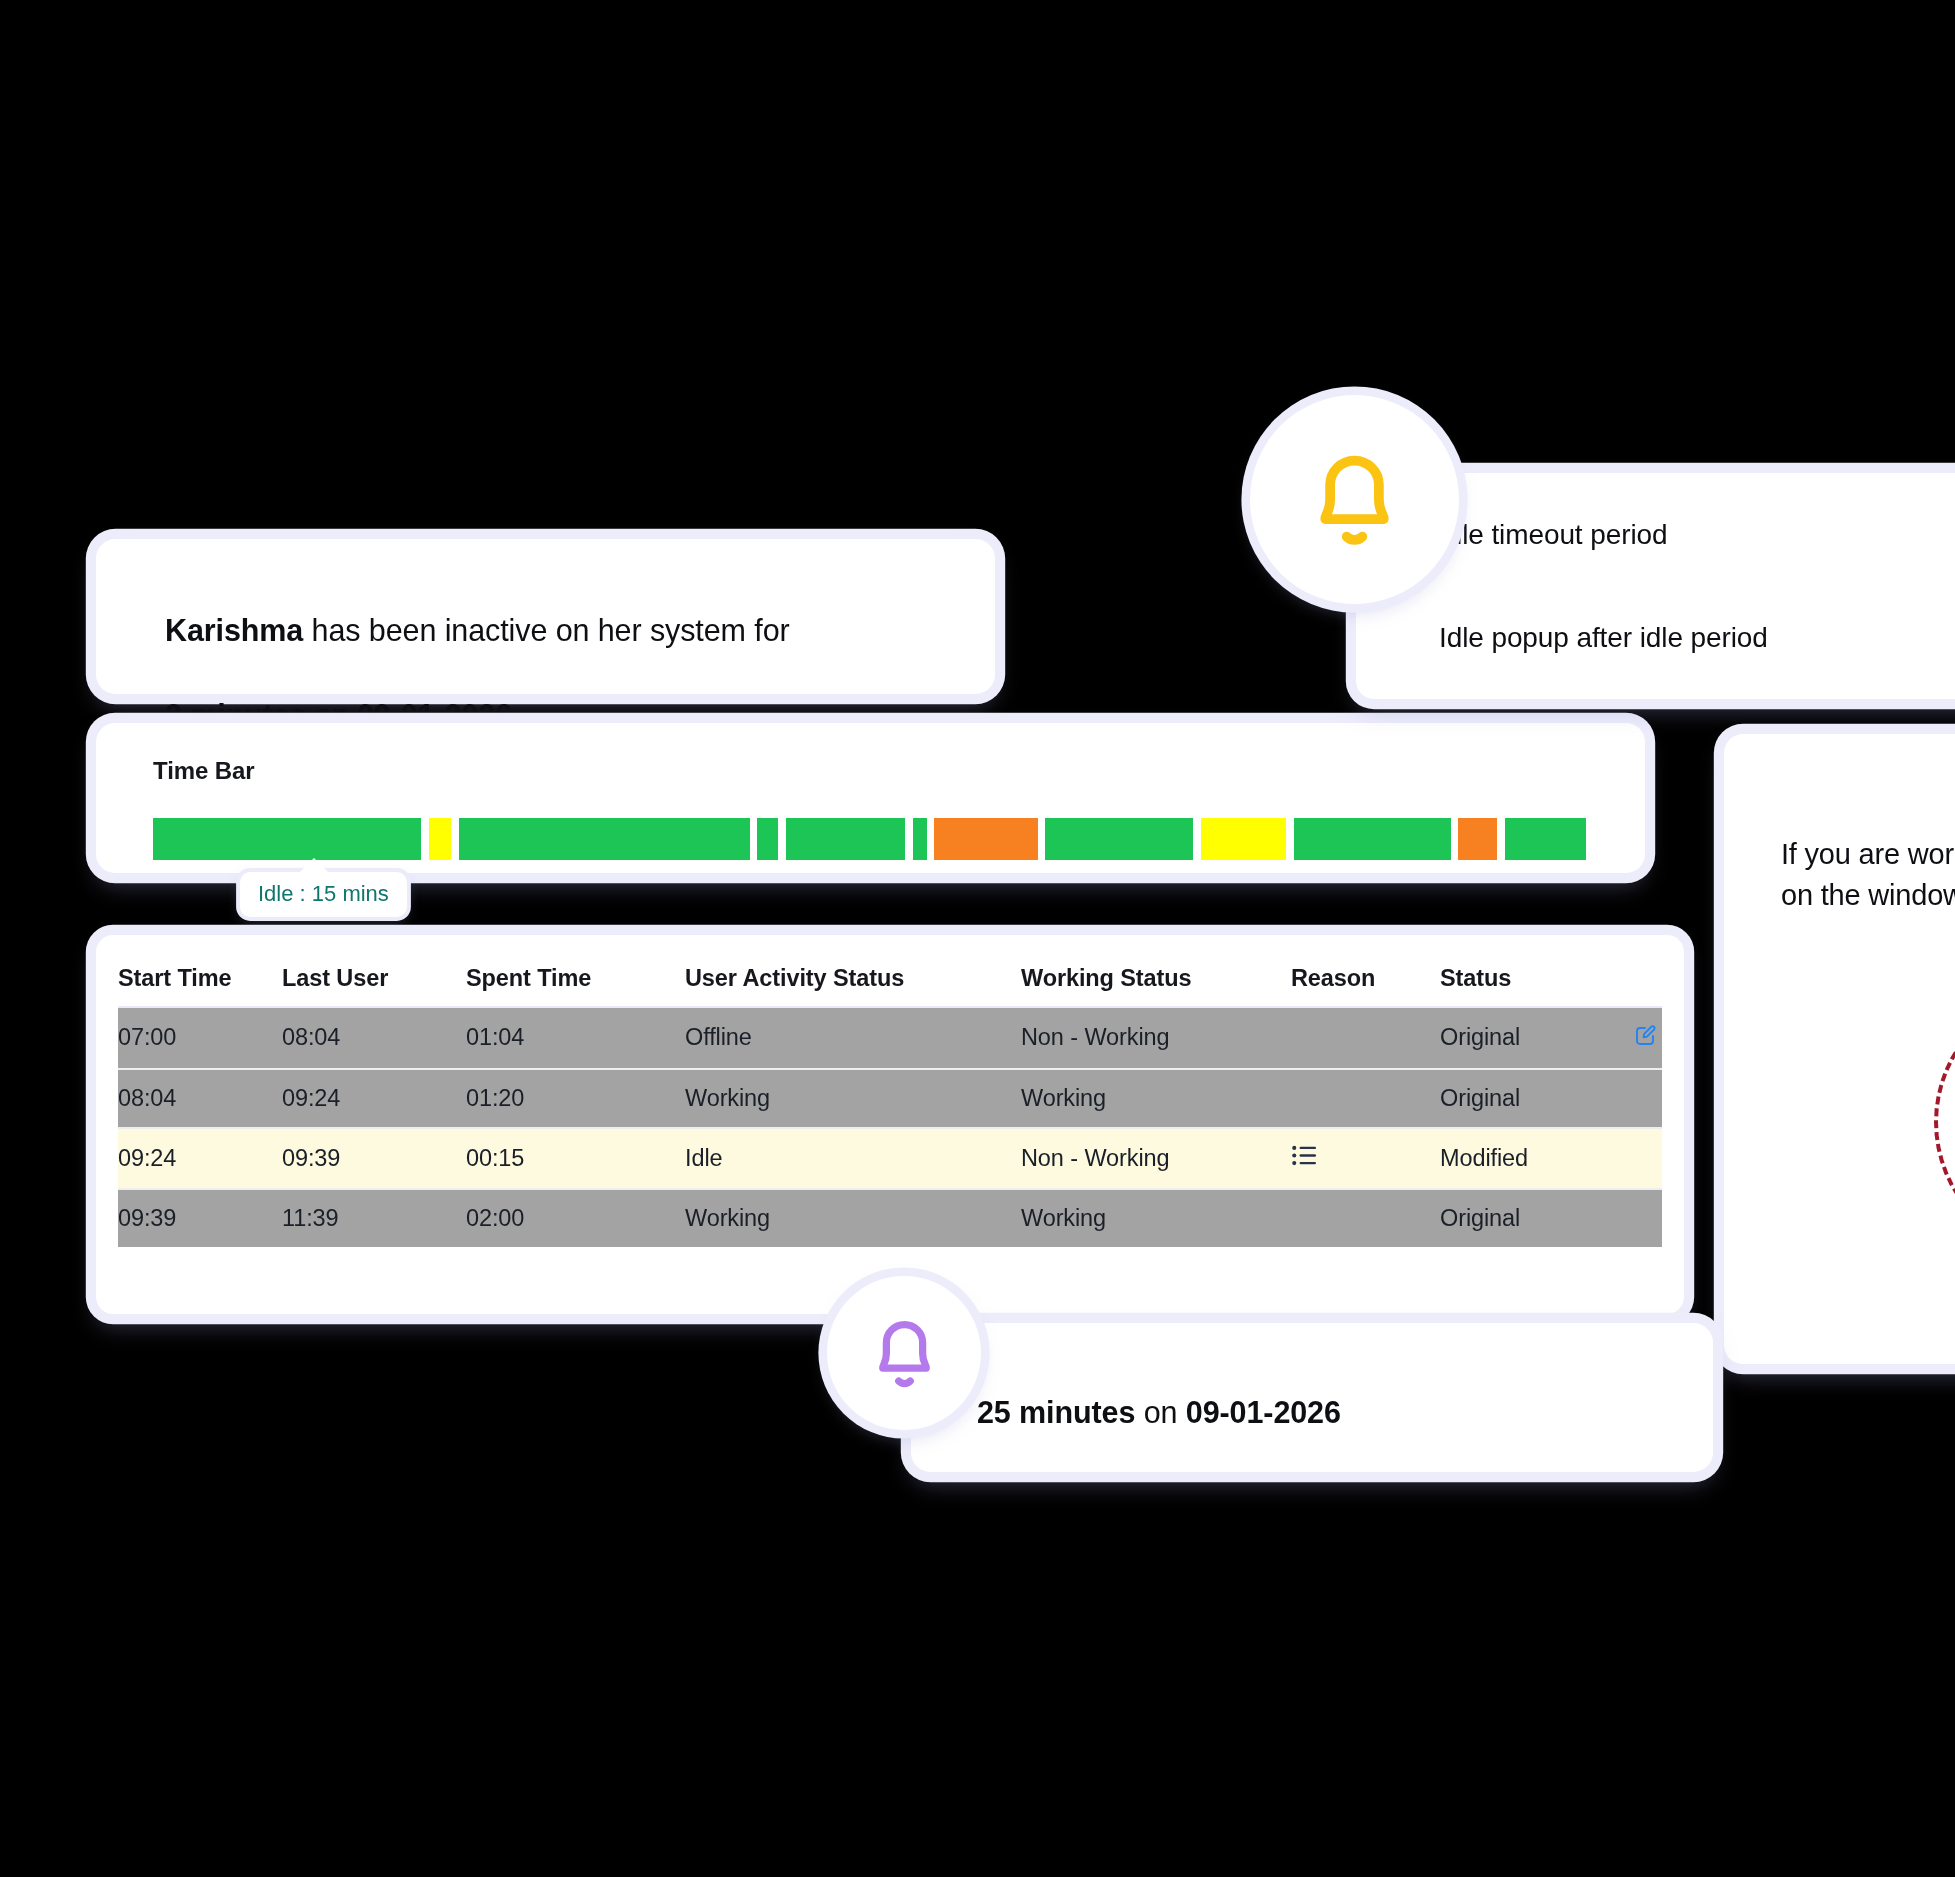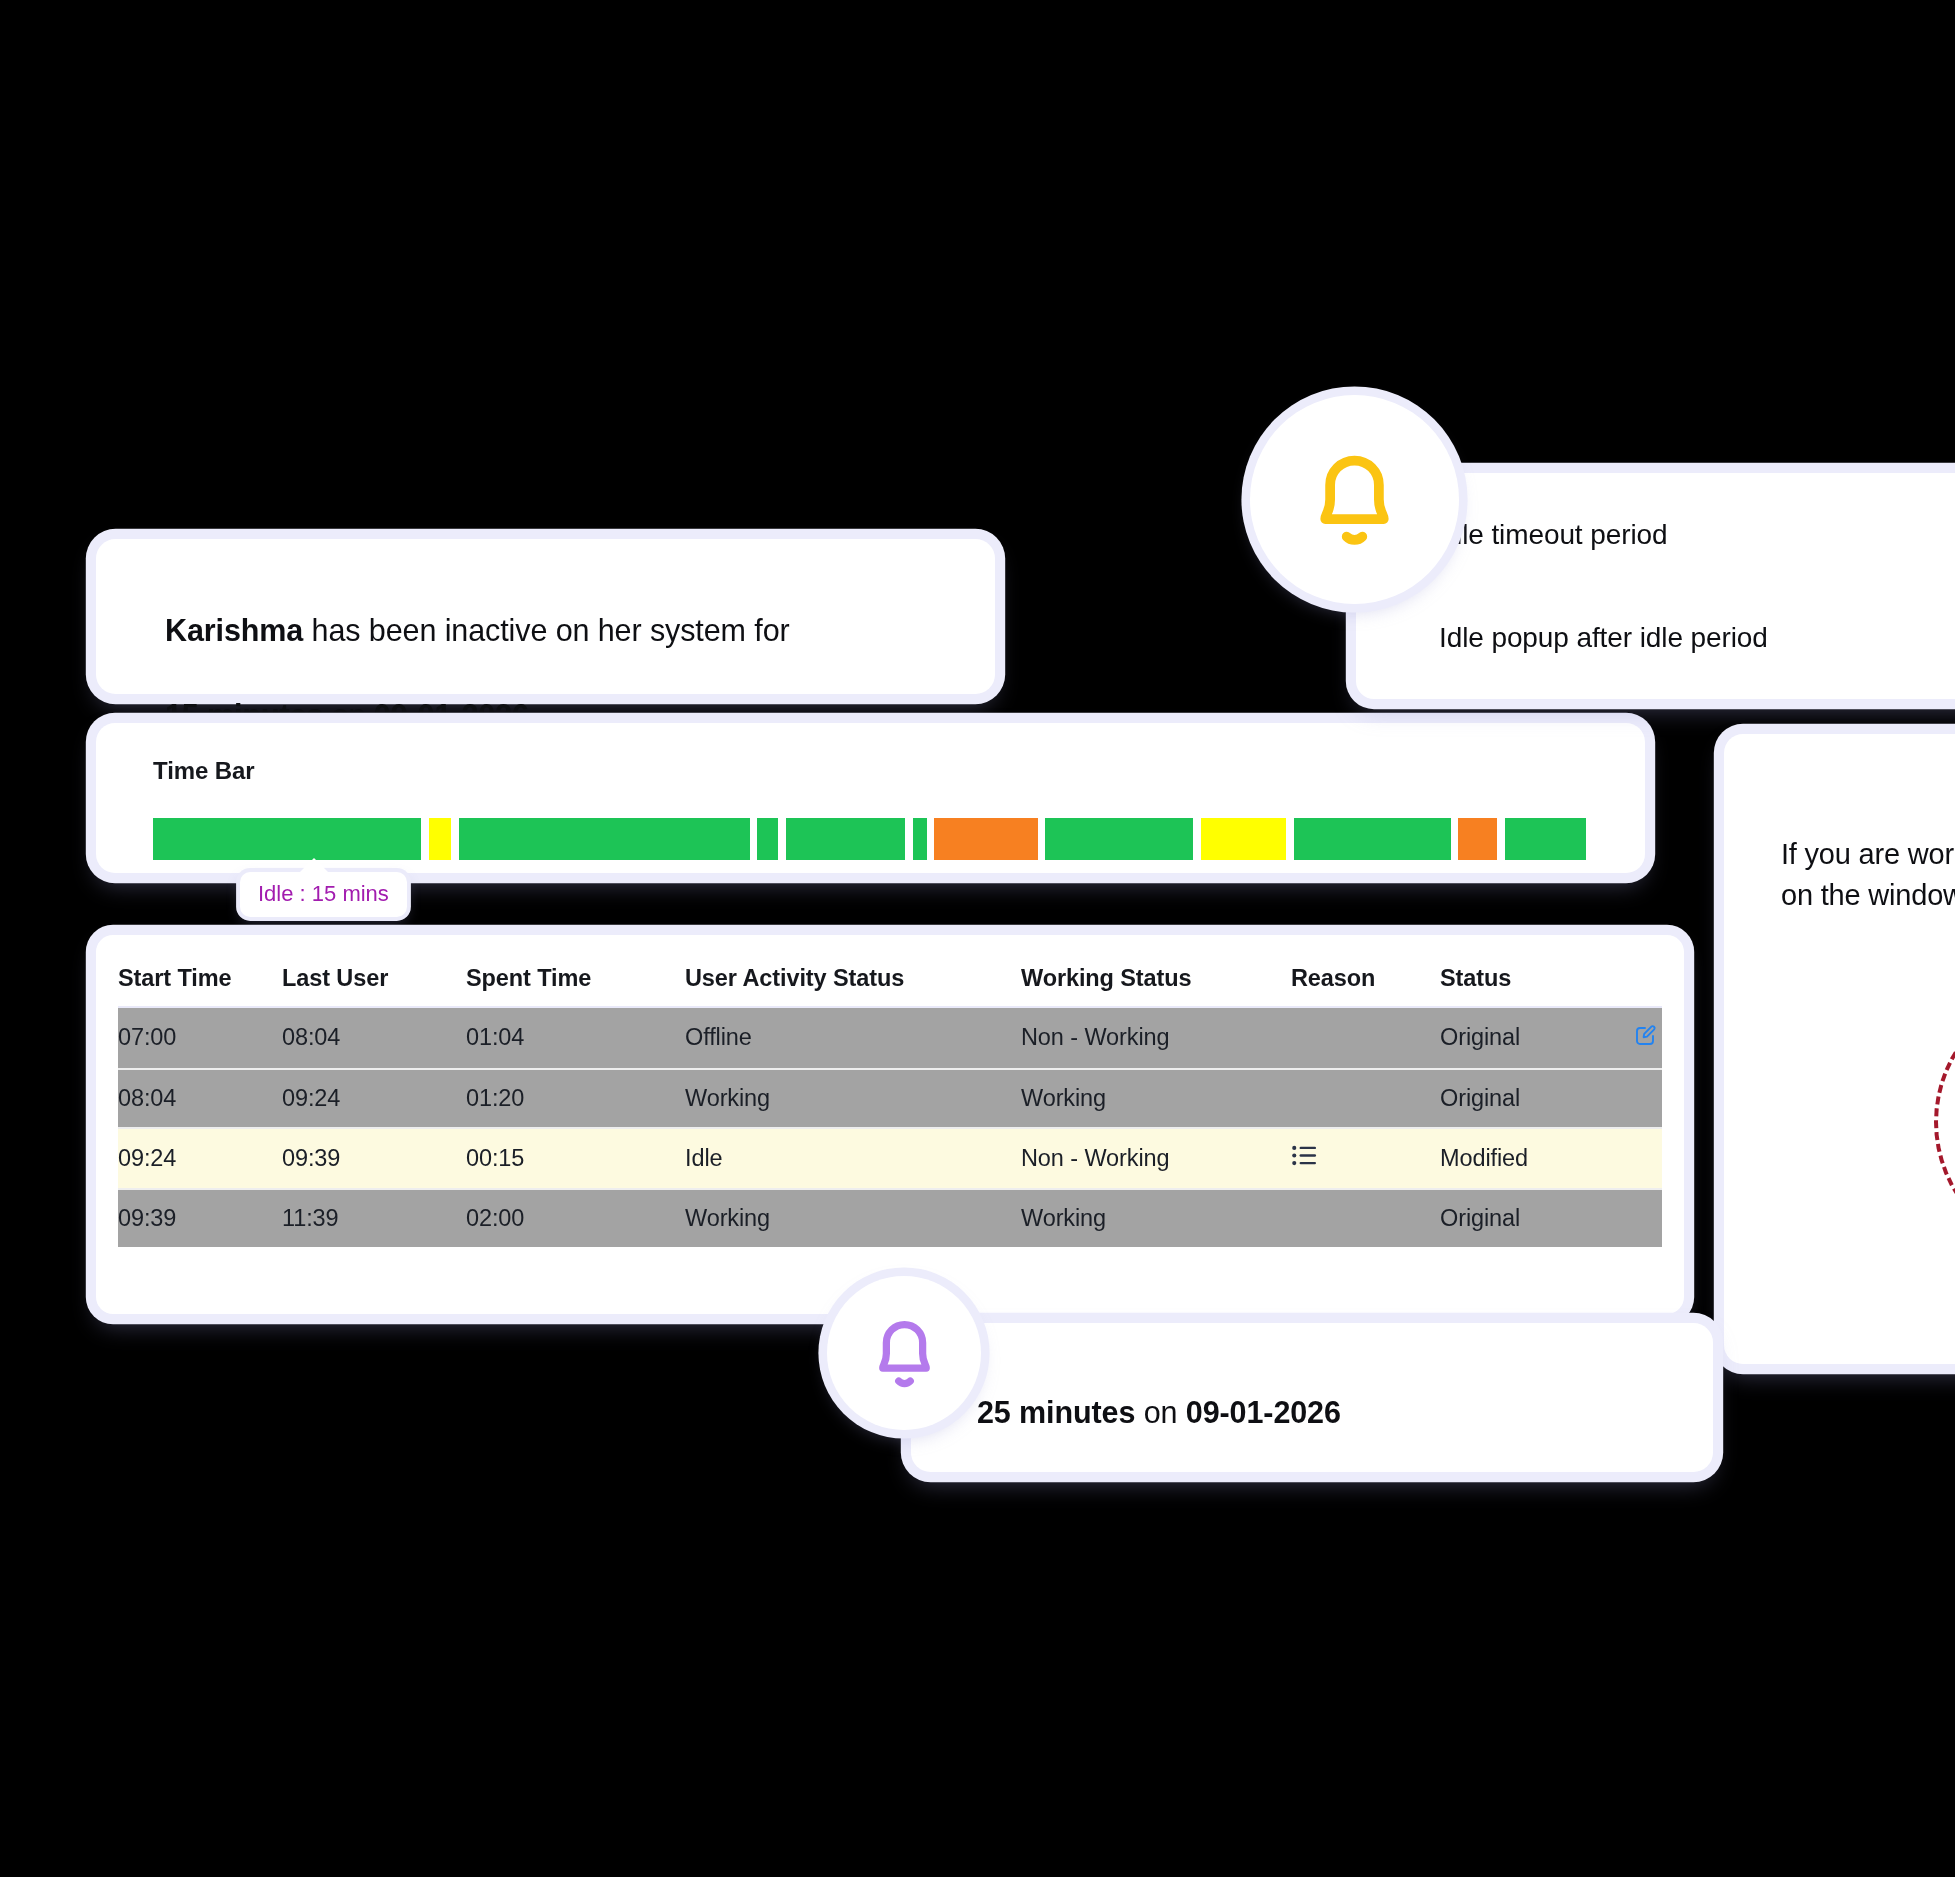--- a/index.html
+++ b/index.html
@@ -57,21 +57,21 @@
 
   
   #idle-tooltip {
     position: absolute;
     left: 240px; top: 872px;
     background: #ffffff;
     border-radius: 10.2px;
     box-shadow: 0 0 0 3.9px #ebebfa, 0 5.5px 13.3px rgba(140,140,200,0.30);
     padding: 9.4px 18px;
     font-size: 22px;
-    color: #a21caf;
+    color: #0f766e;
     white-space: nowrap;
   }
   #idle-tooltip::after {
     content: "";
     position: absolute;
     left: 59px; top: -14px;
     border-left: 15.6px solid transparent;
     border-right: 15.6px solid transparent;
     border-bottom: 15.6px solid #ffffff;
   }
@@ -188,21 +188,21 @@
     pointer-events: none;
   }
 </style>
 </head>
 <body>
 
 <div class="stage">
 
   <div class="card" id="karishma-card">
     <div class="notif-line"><b>Karishma</b><span> has been inactive on her system for</span></div>
-    <div class="notif-line"><b>15 minutes</b><span> on </span><b>09-01-2026</b></div>
+    <div class="notif-line"><b>2 minutes</b><span> on </span><b>09-01-2026</b></div>
   </div>
 
   <div class="card" id="timebar-card">
     <div id="timebar-title">Time Bar</div>
     <div id="timebar-track">
         <div class="tb-seg" title="Working" style="background: rgb(29, 196, 86); width: 19.2%;"></div>
         <div class="tb-gap" style="width: 0.55%;"></div>
         <div class="tb-seg" title="Idle" style="background: rgb(255, 255, 0); width: 1.6%;"></div>
         <div class="tb-gap" style="width: 0.55%;"></div>
         <div class="tb-seg" title="Working" style="background: rgb(29, 196, 86); width: 20.8%;"></div>

